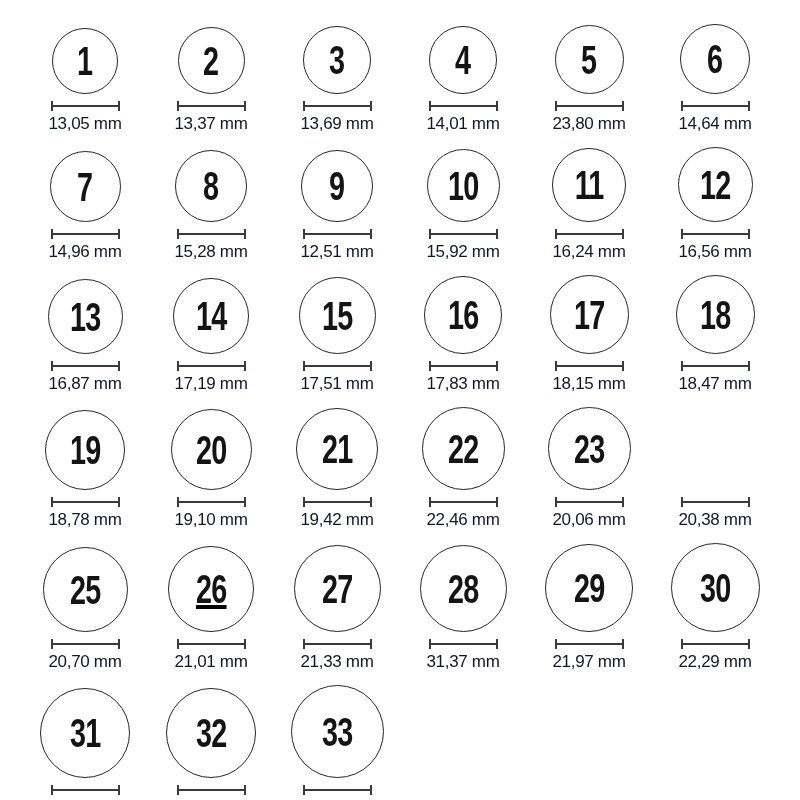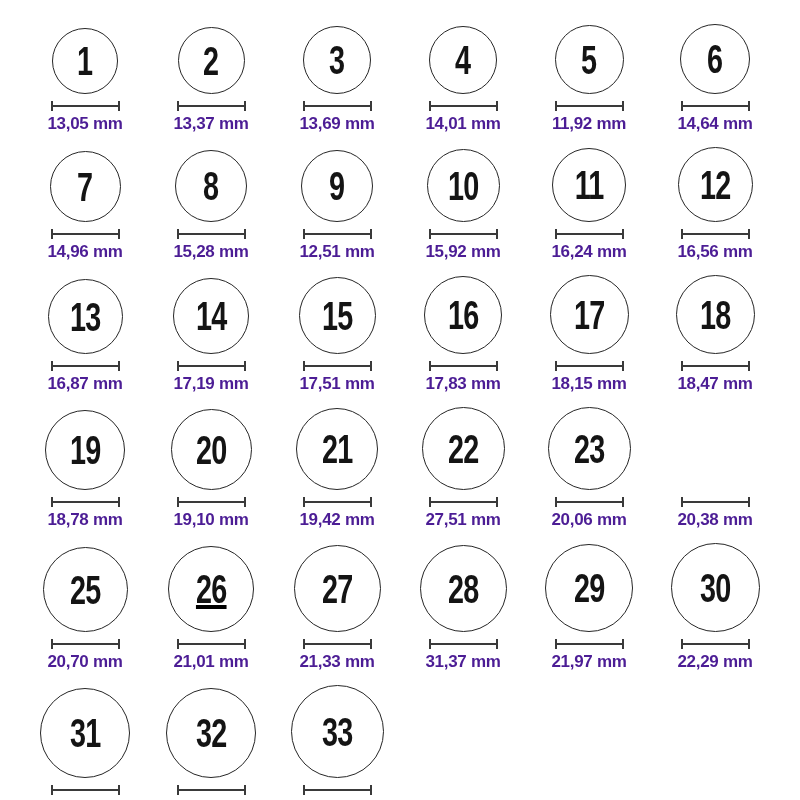--- a/index.html
+++ b/index.html
@@ -58,23 +58,23 @@
   .ruler .tick.right { right: 0; }
   .ruler .line {
     position: absolute;
     top: 4px;
     left: 0;
     width: 100%;
     height: 2px;
     background: #3a3a3a;
   }
   .mm-label {
-    font-weight: bold;
+    font-weight: normal;
     font-size: 17px;
-    color: #4c1d95;
+    color: #0f172a;
     line-height: 18px;
     margin-top: 4px;
     white-space: nowrap;
     letter-spacing: -0.3px;
   }
 </style>
 </head>
 <body>
 
 <div class="chart" id="chart-root">
@@ -125,21 +125,21 @@
       </div>
       <div class="cell">
         <div class="circle" style="width: 69px; height: 69px;">
           <span class="num">5</span>
         </div>
         <div class="ruler">
           <div class="tick left"></div>
           <div class="line"></div>
           <div class="tick right"></div>
         </div>
-        <div class="mm-label">11,92 mm</div>
+        <div class="mm-label">23,80 mm</div>
       </div>
       <div class="cell">
         <div class="circle" style="width: 70px; height: 70px;">
           <span class="num">6</span>
         </div>
         <div class="ruler">
           <div class="tick left"></div>
           <div class="line"></div>
           <div class="tick right"></div>
         </div>
@@ -318,21 +318,21 @@
       </div>
       <div class="cell">
         <div class="circle" style="width: 83px; height: 83px;">
           <span class="num">22</span>
         </div>
         <div class="ruler">
           <div class="tick left"></div>
           <div class="line"></div>
           <div class="tick right"></div>
         </div>
-        <div class="mm-label">27,51 mm</div>
+        <div class="mm-label">22,46 mm</div>
       </div>
       <div class="cell">
         <div class="circle" style="width: 83px; height: 83px;">
           <span class="num">23</span>
         </div>
         <div class="ruler">
           <div class="tick left"></div>
           <div class="line"></div>
           <div class="tick right"></div>
         </div>

